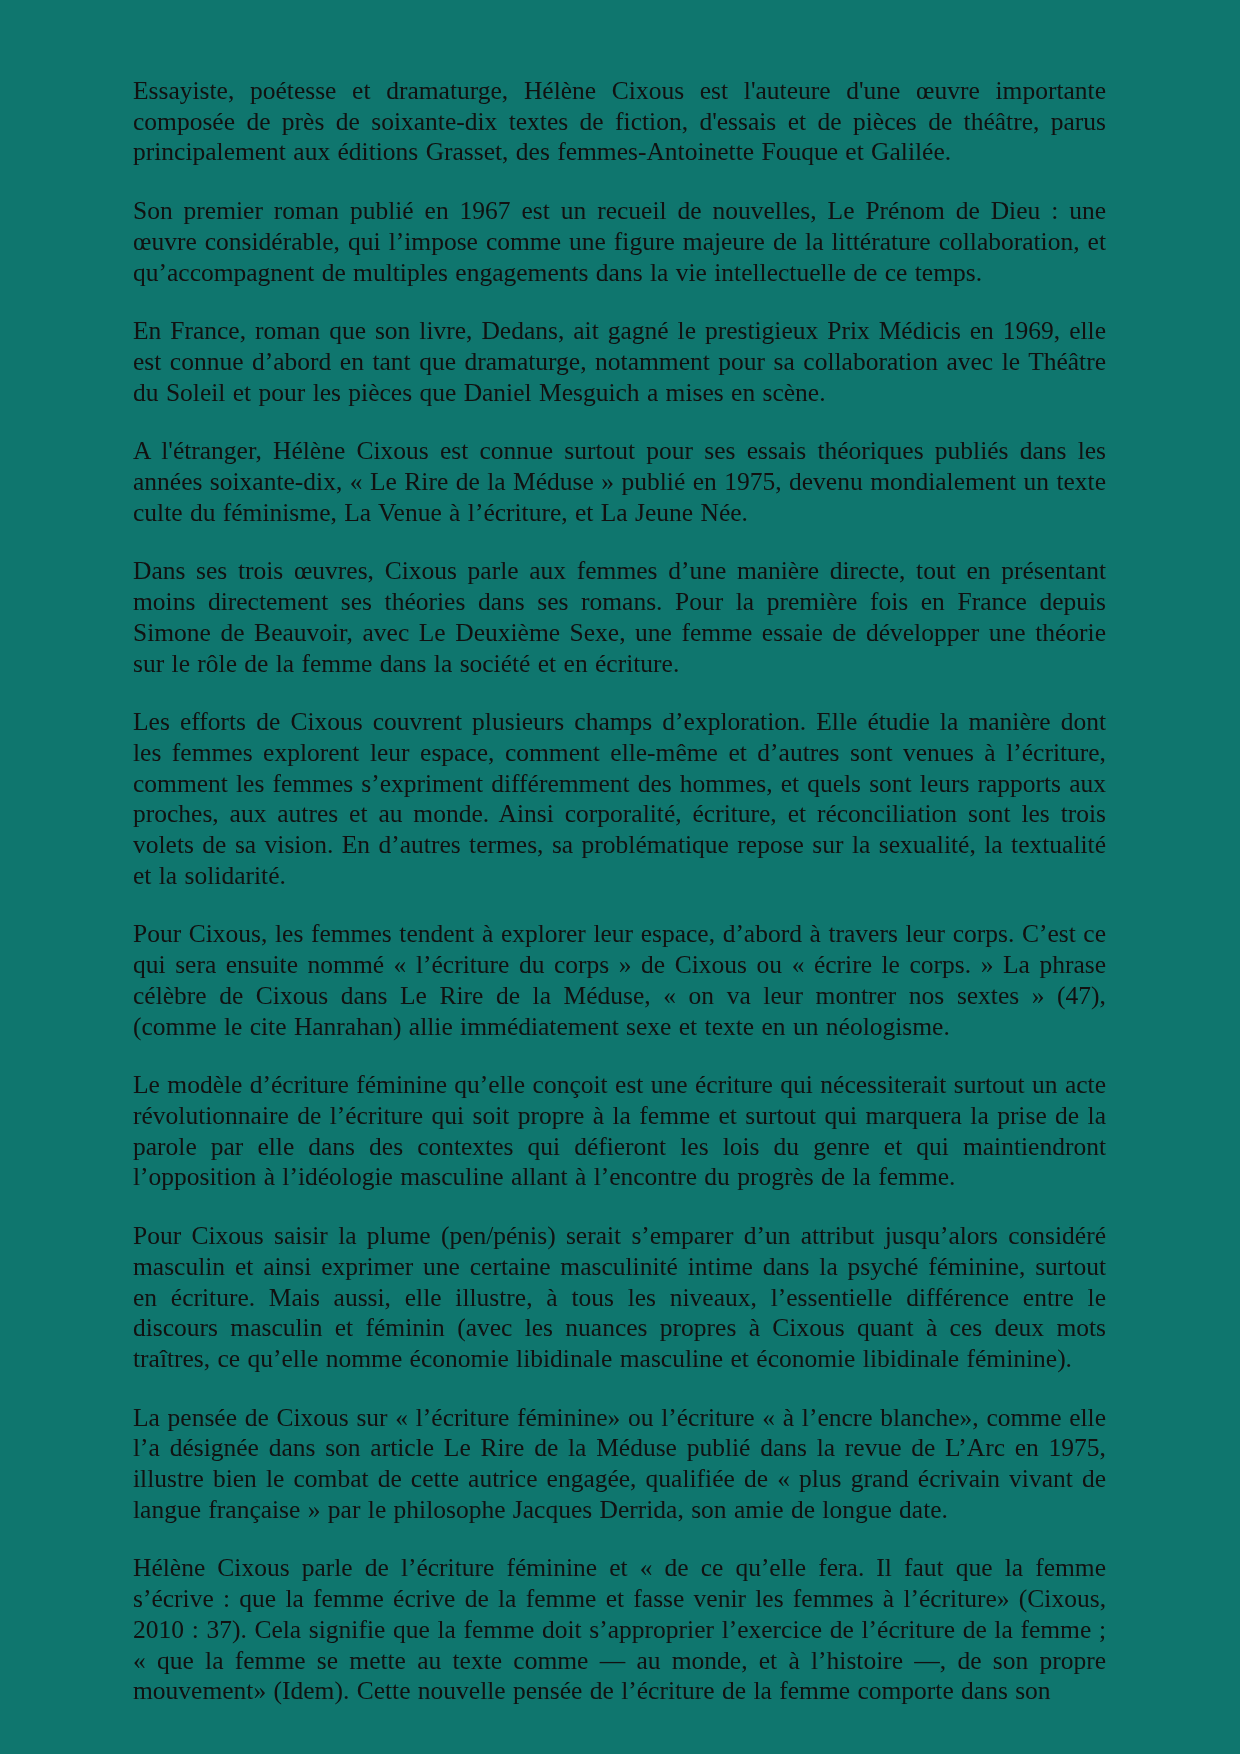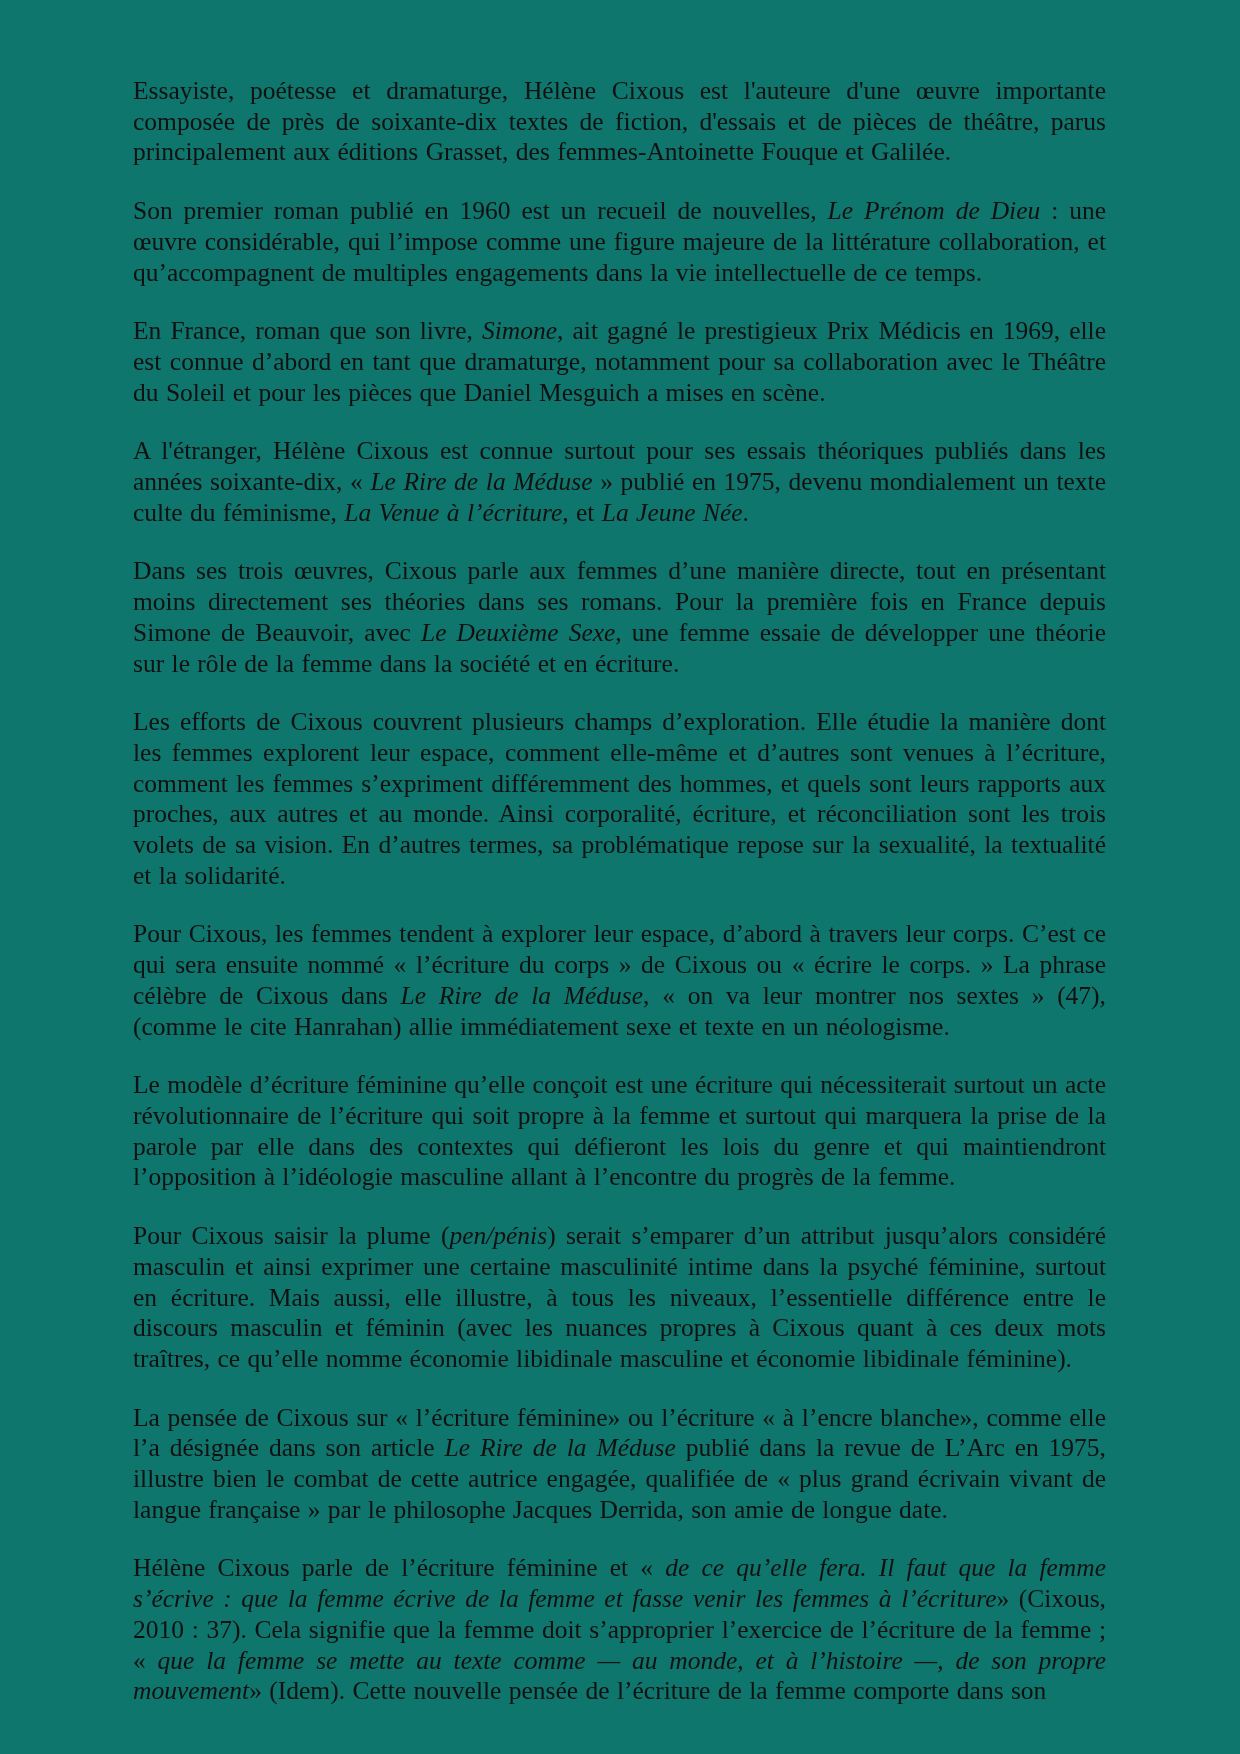--- a/index.html
+++ b/index.html
@@ -25,31 +25,30 @@
     line-height: 30.7px;
     text-align: justify;
     text-justify: inter-word;
     word-spacing: 1px;
   }
   .para:last-child {
     margin-bottom: 0;
     margin-top: 8px;
   }
   .run-italic {
-    font-style: italic;
   }
 </style>
 </head>
 <body>
 
 <main class="page">
   <section id="doc-body">
       <p class="para"><span class="run-normal">Essayiste, poétesse et dramaturge,  Hélène Cixous est l'auteure d'une œuvre importante composée de près de soixante-dix textes de fiction, d'essais et de pièces de théâtre, parus principalement aux éditions Grasset, des femmes-Antoinette Fouque et Galilée.</span></p>
-      <p class="para"><span class="run-normal">Son premier roman publié en 1960 est un recueil de nouvelles, </span><span class="run-italic">Le Prénom de Dieu</span><span class="run-normal"> : une œuvre considérable, qui l’impose comme une figure majeure de la littérature collaboration, et qu’accompagnent de multiples engagements dans la vie intellectuelle de ce temps.</span></p>
-      <p class="para"><span class="run-normal">En France, roman que son livre, </span><span class="run-italic">Simone</span><span class="run-normal">, ait gagné le prestigieux Prix Médicis en 1969, elle est connue d’abord en tant que dramaturge, notamment pour sa collaboration avec le Théâtre du Soleil et pour les pièces que Daniel Mesguich a mises en scène.</span></p>
+      <p class="para"><span class="run-normal">Son premier roman publié en 1967 est un recueil de nouvelles, </span><span class="run-italic">Le Prénom de Dieu</span><span class="run-normal"> : une œuvre considérable, qui l’impose comme une figure majeure de la littérature collaboration, et qu’accompagnent de multiples engagements dans la vie intellectuelle de ce temps.</span></p>
+      <p class="para"><span class="run-normal">En France, roman que son livre, </span><span class="run-italic">Dedans</span><span class="run-normal">, ait gagné le prestigieux Prix Médicis en 1969, elle est connue d’abord en tant que dramaturge, notamment pour sa collaboration avec le Théâtre du Soleil et pour les pièces que Daniel Mesguich a mises en scène.</span></p>
       <p class="para"><span class="run-normal">A l'étranger, Hélène Cixous est connue surtout pour ses essais théoriques publiés dans les années soixante-dix, « </span><span class="run-italic">Le Rire de la Méduse</span><span class="run-normal"> » publié en 1975, devenu mondialement un texte culte du féminisme, </span><span class="run-italic">La Venue à l’écriture,</span><span class="run-normal"> et </span><span class="run-italic">La Jeune Née</span><span class="run-normal">.</span></p>
       <p class="para"><span class="run-normal">Dans ses trois œuvres, Cixous parle aux femmes d’une manière directe, tout en présentant moins directement ses théories dans ses romans. Pour la première fois en France depuis Simone de Beauvoir, avec </span><span class="run-italic">Le Deuxième Sexe</span><span class="run-normal">, une femme essaie de développer une théorie sur le rôle de la femme dans la société et en écriture.</span></p>
       <p class="para"><span class="run-normal">Les efforts de Cixous couvrent plusieurs champs d’exploration. Elle étudie la manière dont les femmes explorent leur espace, comment elle-même et d’autres sont venues à l’écriture, comment les femmes s’expriment différemment des hommes, et quels sont leurs rapports aux proches, aux autres et au monde. Ainsi corporalité, écriture, et réconciliation sont les trois volets de sa vision. En d’autres termes, sa problématique repose sur la sexualité, la textualité et la solidarité.</span></p>
       <p class="para"><span class="run-normal">Pour Cixous, les femmes tendent à explorer leur espace, d’abord à travers leur corps. C’est ce qui sera ensuite nommé « l’écriture du corps » de Cixous ou « écrire le corps. » La phrase célèbre de Cixous dans </span><span class="run-italic">Le Rire de la Méduse</span><span class="run-normal">, « on va leur montrer nos sextes » (47), (comme le cite Hanrahan) allie immédiatement sexe et texte en un néologisme.</span></p>
       <p class="para"><span class="run-normal">Le modèle d’écriture féminine qu’elle conçoit est une écriture qui nécessiterait surtout un acte révolutionnaire de l’écriture qui soit propre à la femme et surtout qui marquera la prise de la parole par elle dans des contextes qui défieront les lois du genre et qui maintiendront l’opposition à l’idéologie masculine allant à l’encontre du progrès de la femme.</span></p>
       <p class="para"><span class="run-normal">Pour Cixous saisir la plume (</span><span class="run-italic">pen/pénis</span><span class="run-normal">) serait s’emparer d’un attribut jusqu’alors considéré masculin et ainsi exprimer une certaine masculinité intime dans la psyché féminine, surtout en écriture. Mais aussi, elle illustre, à tous les niveaux, l’essentielle différence entre le discours masculin et féminin (avec les nuances propres à Cixous quant à ces deux mots traîtres, ce qu’elle nomme économie libidinale masculine et économie libidinale féminine).</span></p>
       <p class="para"><span class="run-normal">La pensée de Cixous sur « l’écriture féminine» ou l’écriture « à l’encre blanche», comme elle l’a désignée dans son article </span><span class="run-italic">Le Rire de la Méduse</span><span class="run-normal"> publié dans la revue de L’Arc en 1975, illustre bien le combat de cette autrice engagée, qualifiée de « plus grand écrivain vivant de langue française » par le philosophe Jacques Derrida, son amie de longue date.</span></p>
       <p class="para"><span class="run-normal">Hélène Cixous parle de l’écriture féminine et « </span><span class="run-italic">de ce qu’elle fera. Il faut que la femme s’écrive : que la femme écrive de la femme et fasse venir les femmes à l’écriture</span><span class="run-normal">» (Cixous, 2010 : 37). Cela signifie que la femme doit s’approprier l’exercice de l’écriture de la femme ; « </span><span class="run-italic">que la femme se mette au texte comme — au monde, et à l’histoire —, de son propre mouvement</span><span class="run-normal">» (Idem). Cette nouvelle pensée de l’écriture de la femme comporte dans son</span></p>
     </section>
 </main>

